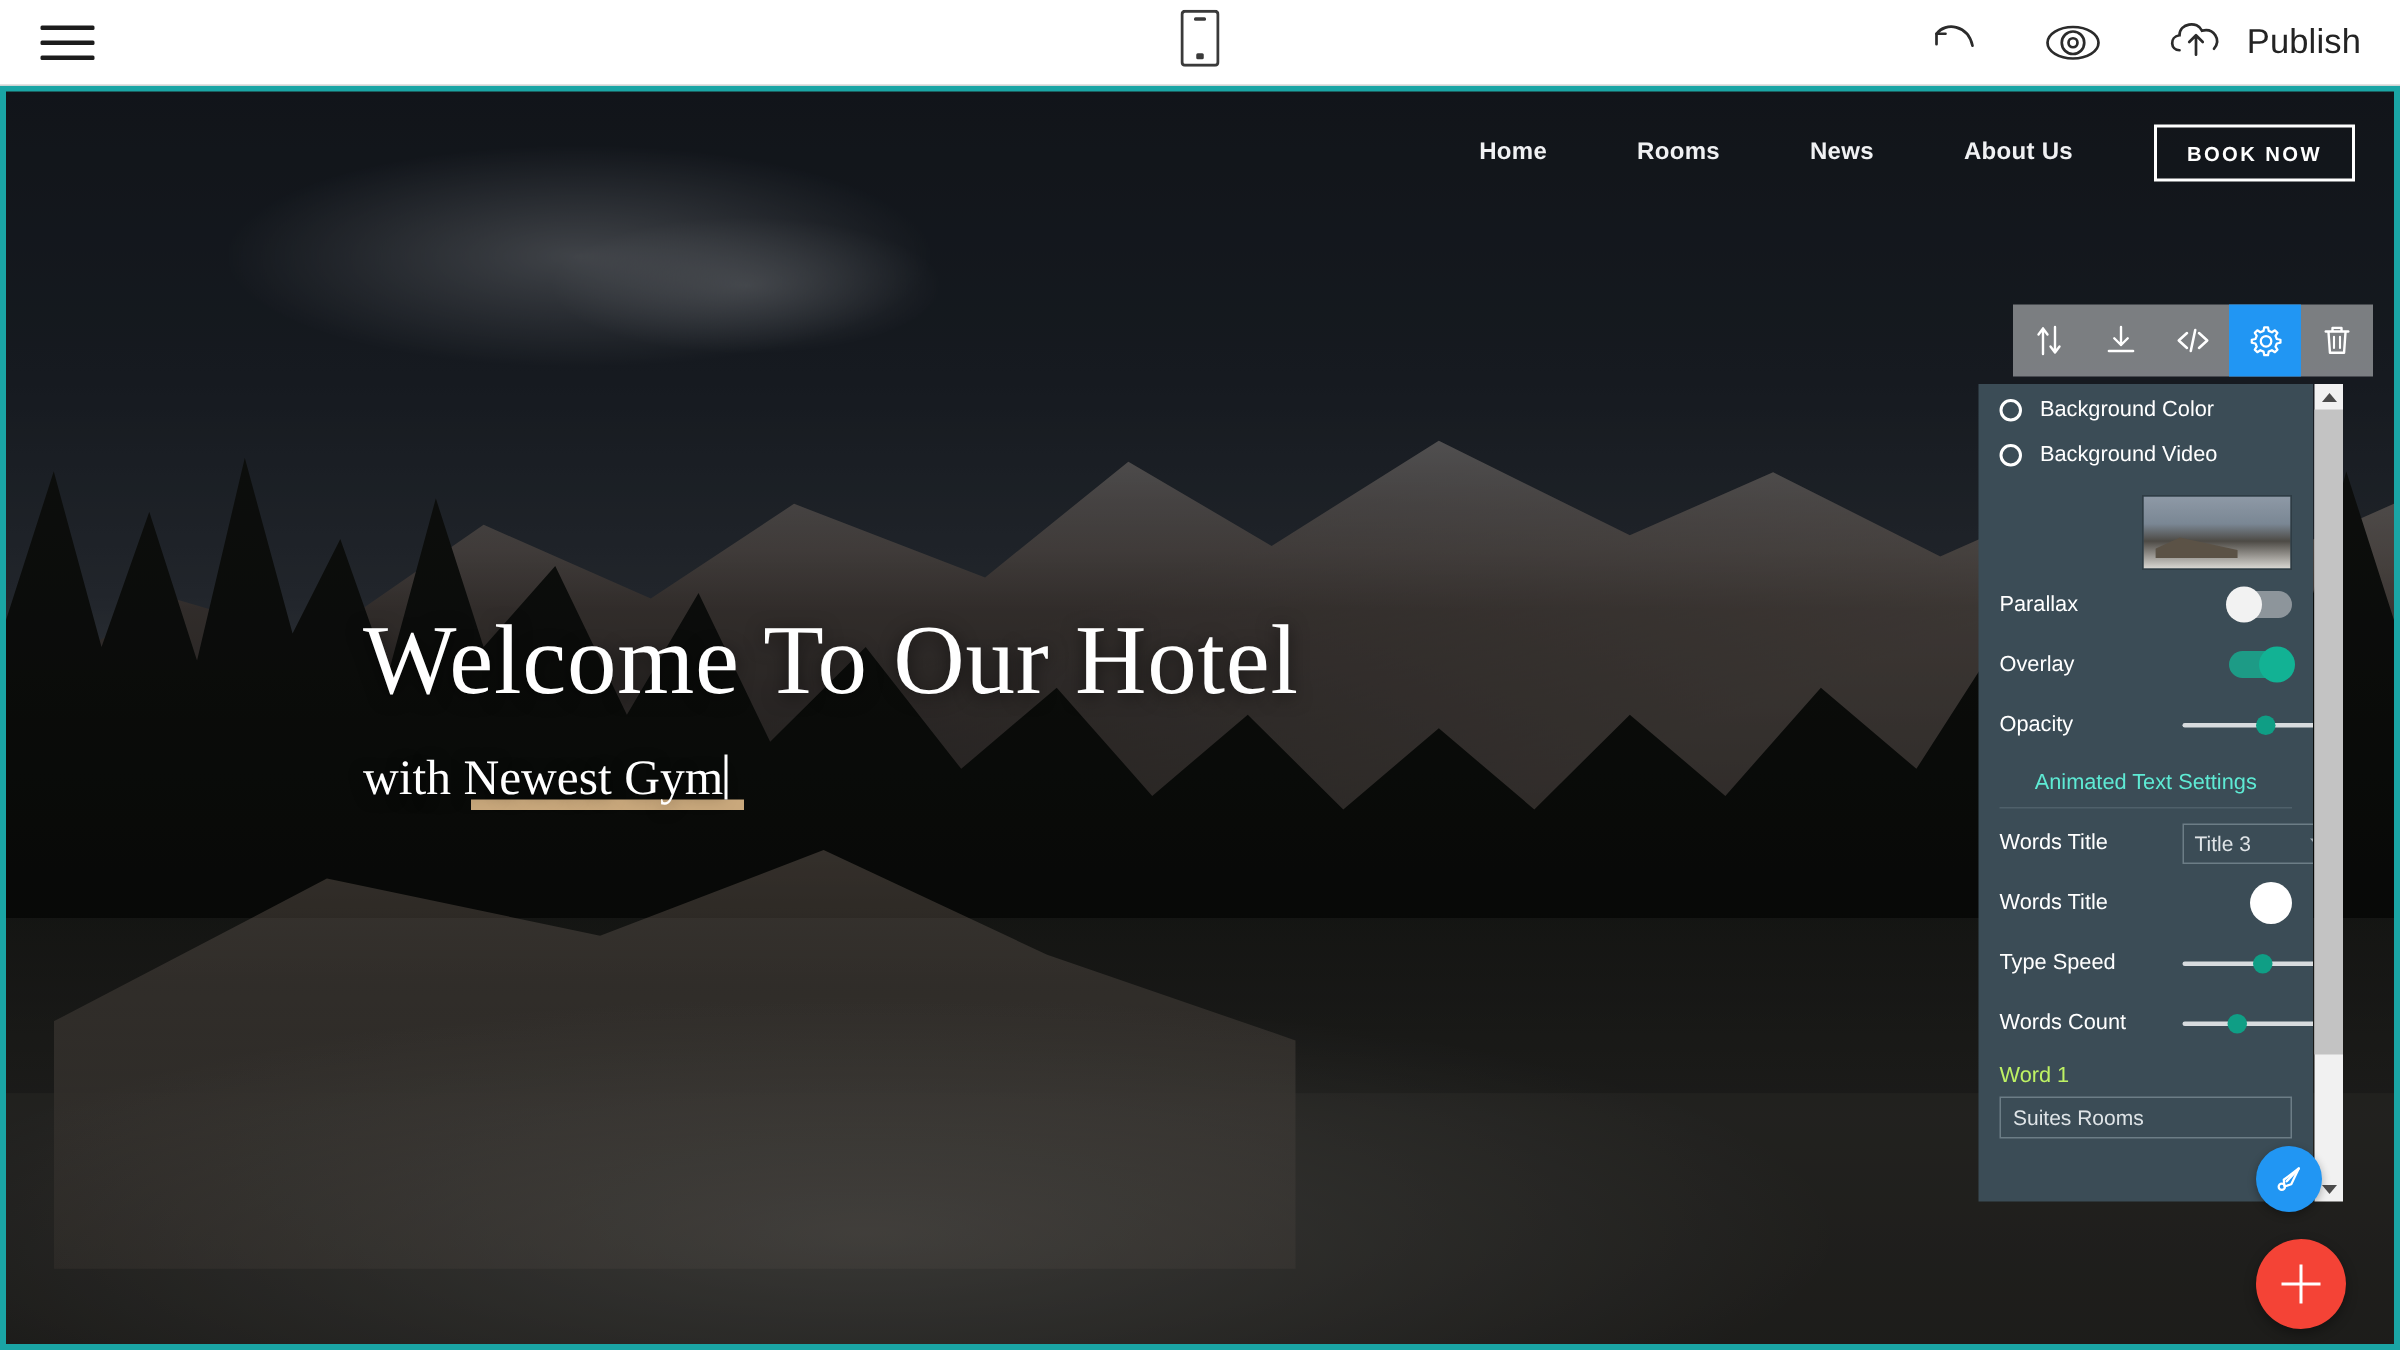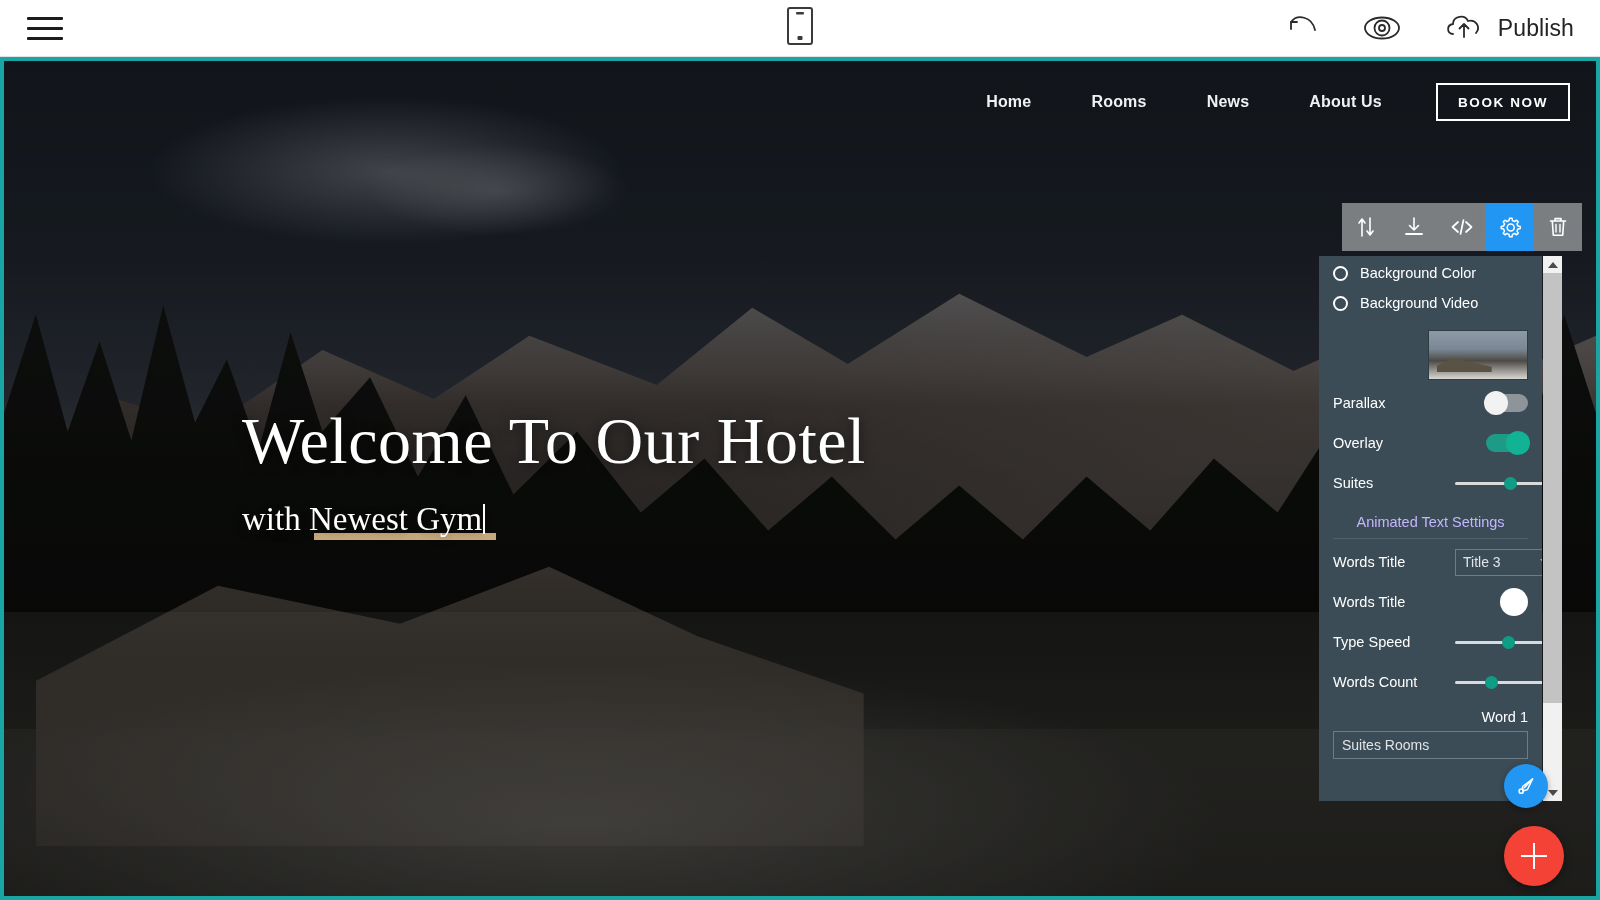--- a/index.html
+++ b/index.html
@@ -242,38 +242,38 @@
   .slider .bar {
     position: absolute; top: 8px; left: 0; right: 0; height: 3px;
     background: #d7dbde; border-radius: 2px;
   }
   .slider .knob {
     position: absolute; top: 3px; width: 13px; height: 13px;
     border-radius: 50%; background: #0f9e85;
   }
 
   #panel-divider-title {
-    margin-top: 14px; text-align: center; font-size: 14.5px; color: #c4b5fd;
+    margin-top: 14px; text-align: center; font-size: 14.5px; color: #5eead4;
     padding-bottom: 8px; border-bottom: 1px solid #4f606a;
   }
 
   #words-title-select {
     width: 103px; height: 27px;
     border: 1px solid #6c7d86; background: transparent;
     color: #dfe4e7; font-size: 14px;
     display: flex; align-items: center; justify-content: space-between;
     padding: 0 7px; cursor: pointer;
   }
   .caret-down {
     width: 0; height: 0;
     border-left: 5px solid transparent; border-right: 5px solid transparent;
     border-top: 6px solid #9eaab1;
   }
 
-  #word1-label { font-size: 14.5px; color: #ffffff; margin-top: 10px; text-align: right; }
+  #word1-label { font-size: 14.5px; color: #bef264; margin-top: 10px; }
   #word1-input {
     margin-top: 6px; width: 195px; height: 28px;
     border: 1px solid #6c7d86; background: transparent;
     color: #dfe4e7; font-size: 14px;
     padding: 9px 8px; font-family: "Liberation Sans", sans-serif;
     outline: none;
   }
 
   
   #panel-scrollbar {
@@ -466,21 +466,21 @@
         <span class="ctl-right">
           <span class="toggle on">
             <span class="track"></span>
             <span class="knob"></span>
           </span>
         </span>
       </div>
 
 
       <div class="ctl-row">
-        <span class="ctl-label">Suites</span>
+        <span class="ctl-label">Opacity</span>
         <span class="ctl-right">
           <span class="slider">
             <span class="bar"></span>
             <span class="knob" style="left:44%"></span>
           </span>
         </span>
       </div>
 
       <div id="panel-divider-title">Animated Text Settings</div>
 

